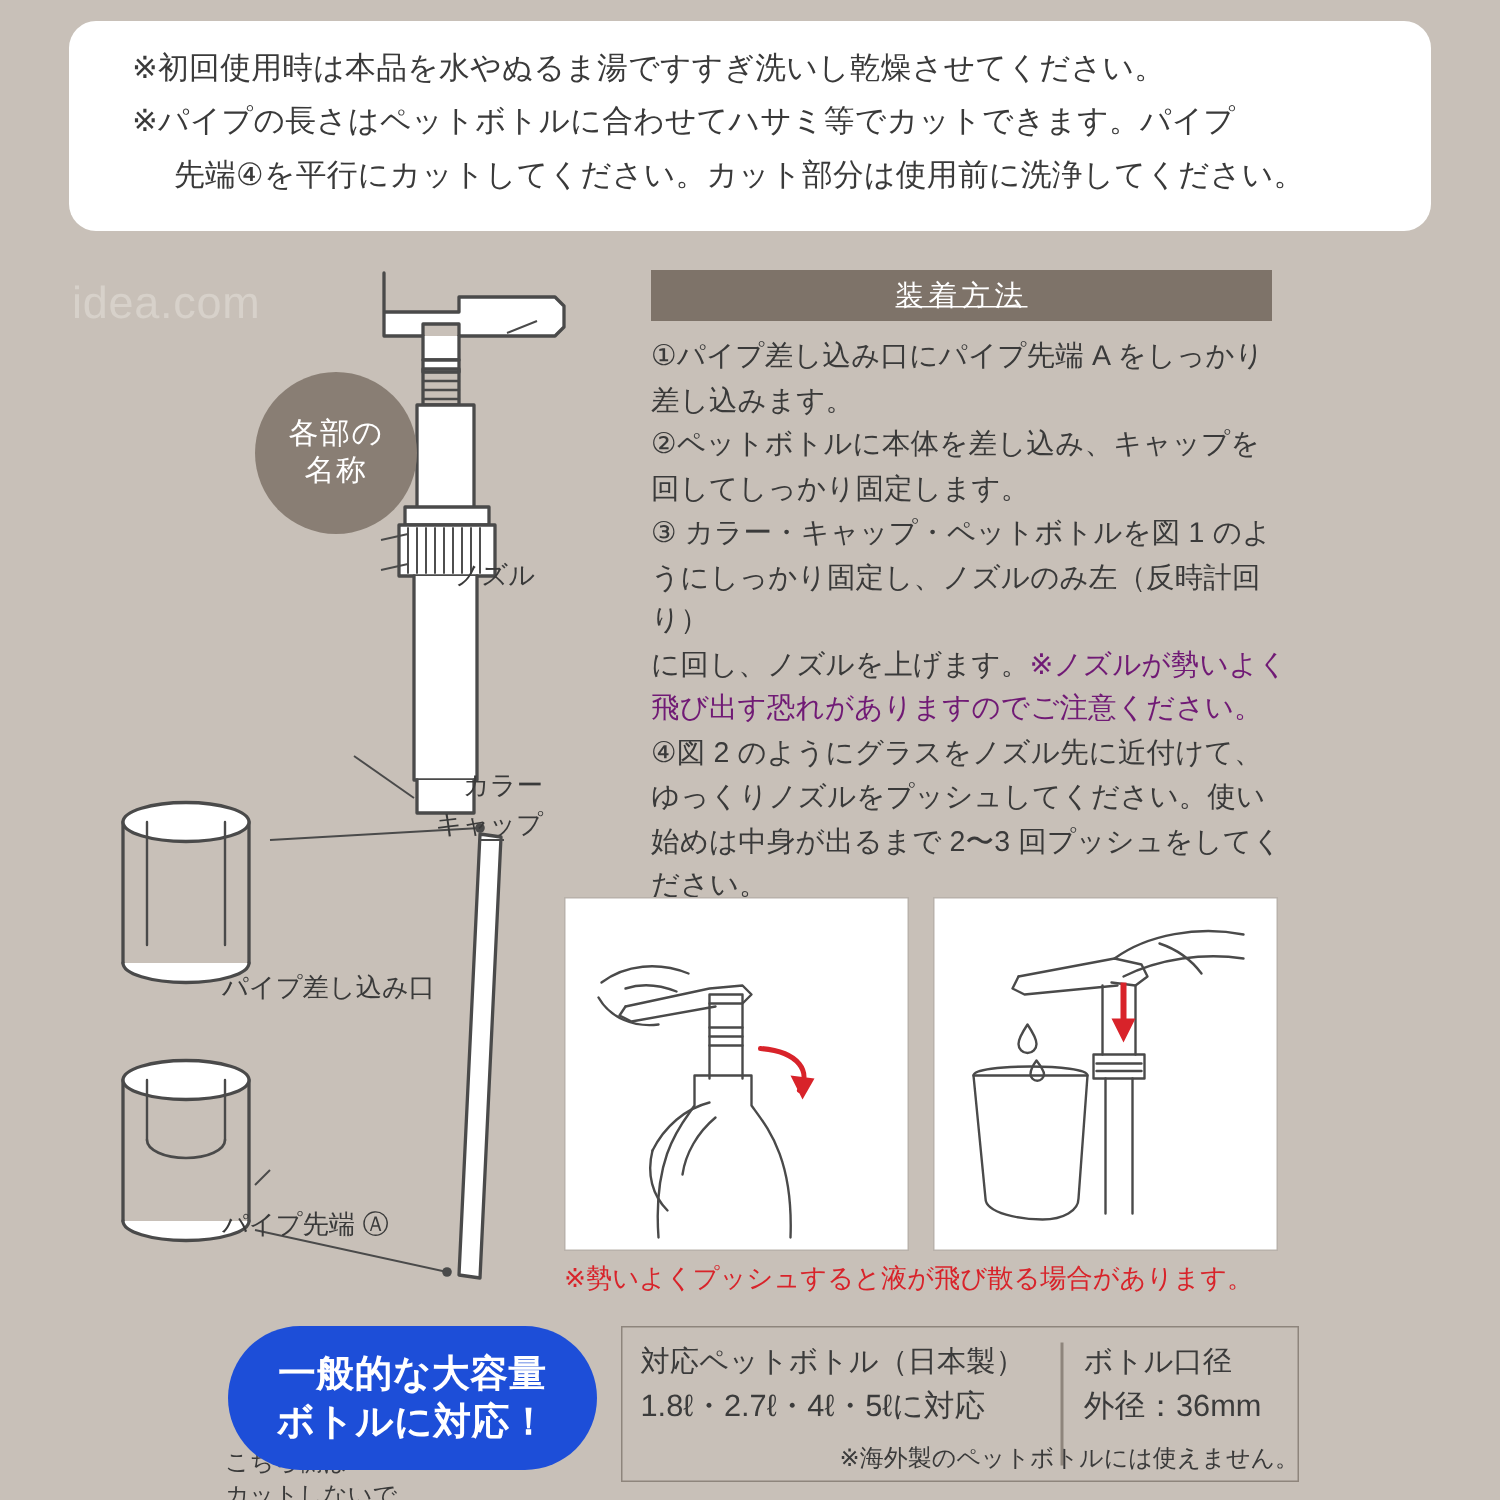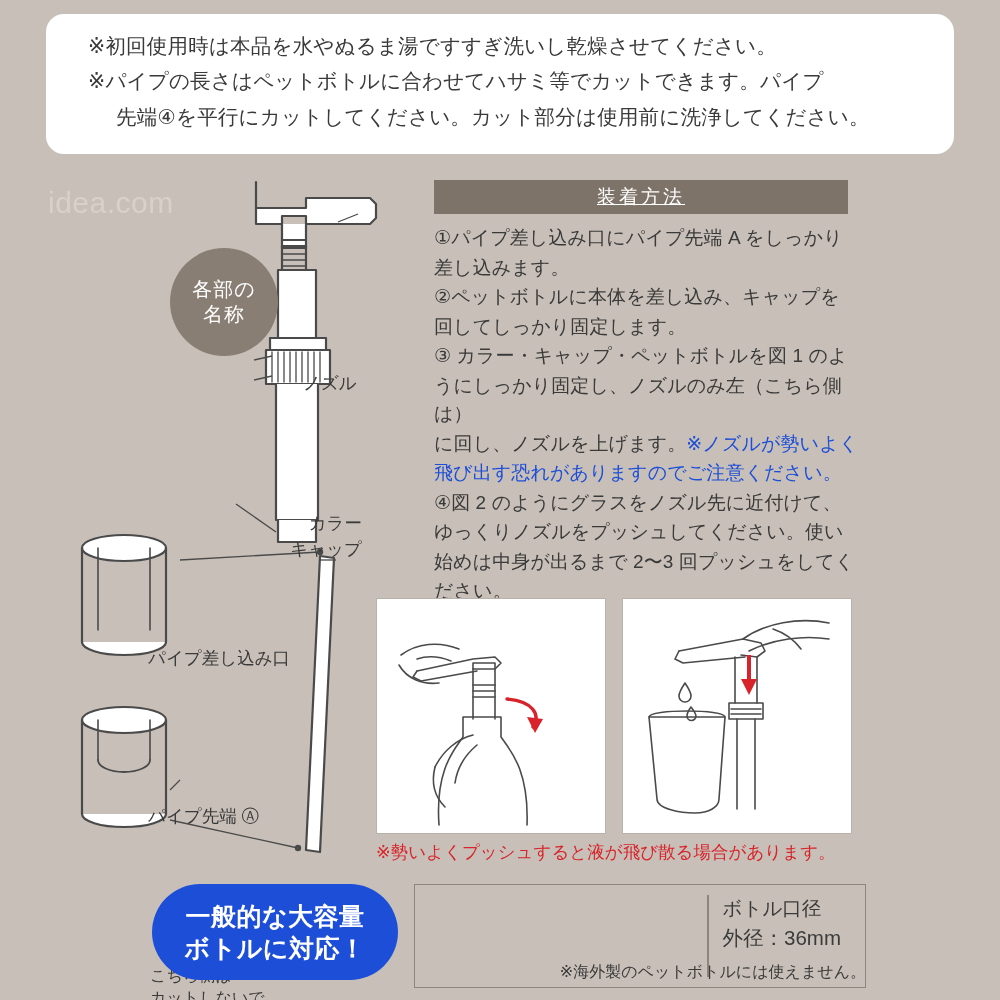--- a/index.html
+++ b/index.html
@@ -55,21 +55,21 @@
   .howto-head{
     width:414px;height:34px;background:#7e7369;color:#fff;
     display:flex;align-items:center;justify-content:center;
     font-size:19px;letter-spacing:3px;margin-left:14px;text-decoration:underline;
   }
   .howto-body{
     margin-left:14px;width:441px;margin-top:10px;
     font-size:19px;line-height:1.5;color:#3a3a3a;letter-spacing:.1px;
   }
   .howto-body p{margin:0 0 1px 0;}
-  .warn{color:#1d4ed8;}
+  .warn{color:#701a75;}
 
   
   .photos{position:absolute;left:376px;top:598px;width:486px;height:236px;}
   .photo{
     position:absolute;top:0;width:230px;height:236px;background:#fff;
     border:1px solid #b9b2ab;box-sizing:border-box;
   }
   .photo.left{left:0;}
   .photo.right{left:246px;}
 
@@ -180,21 +180,21 @@
 </div>
 
 <div class="right">
   <div class="howto-head">装着方法</div>
   <div class="howto-body">
     <p>①パイプ差し込み口にパイプ先端 A をしっかり</p>
     <p>差し込みます。</p>
     <p>②ペットボトルに本体を差し込み、キャップを</p>
     <p>回してしっかり固定します。</p>
     <p>③ カラー・キャップ・ペットボトルを図 1 のよ</p>
-    <p>うにしっかり固定し、ノズルのみ左（こちら側は）</p>
+    <p>うにしっかり固定し、ノズルのみ左（反時計回り）</p>
     <p><span>に回し、ノズルを上げます。</span><span class="warn">※ノズルが勢いよく</span></p>
     <p class="warn">飛び出す恐れがありますのでご注意ください。</p>
     <p>④図 2 のようにグラスをノズル先に近付けて、</p>
     <p>ゆっくりノズルをプッシュしてください。使い</p>
     <p>始めは中身が出るまで 2〜3 回プッシュをしてく</p>
     <p>ださい。</p>
   </div>
 </div>
 
 <div class="photos">
@@ -260,20 +260,22 @@
 
 <div class="photo-caption">※勢いよくプッシュすると液が飛び散る場合があります。</div>
 
 <div class="pill">
   <span>一般的な大容量</span>
   <span>ボトルに対応！</span>
 </div>
 
 <div class="specbox">
   <div class="spec-left">
+    <div class="spec-line1">対応ペットボトル（日本製）</div>
+    <div class="spec-line2">1.8ℓ・2.7ℓ・4ℓ・5ℓに対応</div>
   </div>
   <div class="spec-div"></div>
   <div class="spec-right">
     <div class="spec-line1">ボトル口径</div>
     <div class="spec-line2">外径：36mm</div>
   </div>
 </div>
 
 <div class="spec-note">※海外製のペットボトルには使えません。</div>
 

